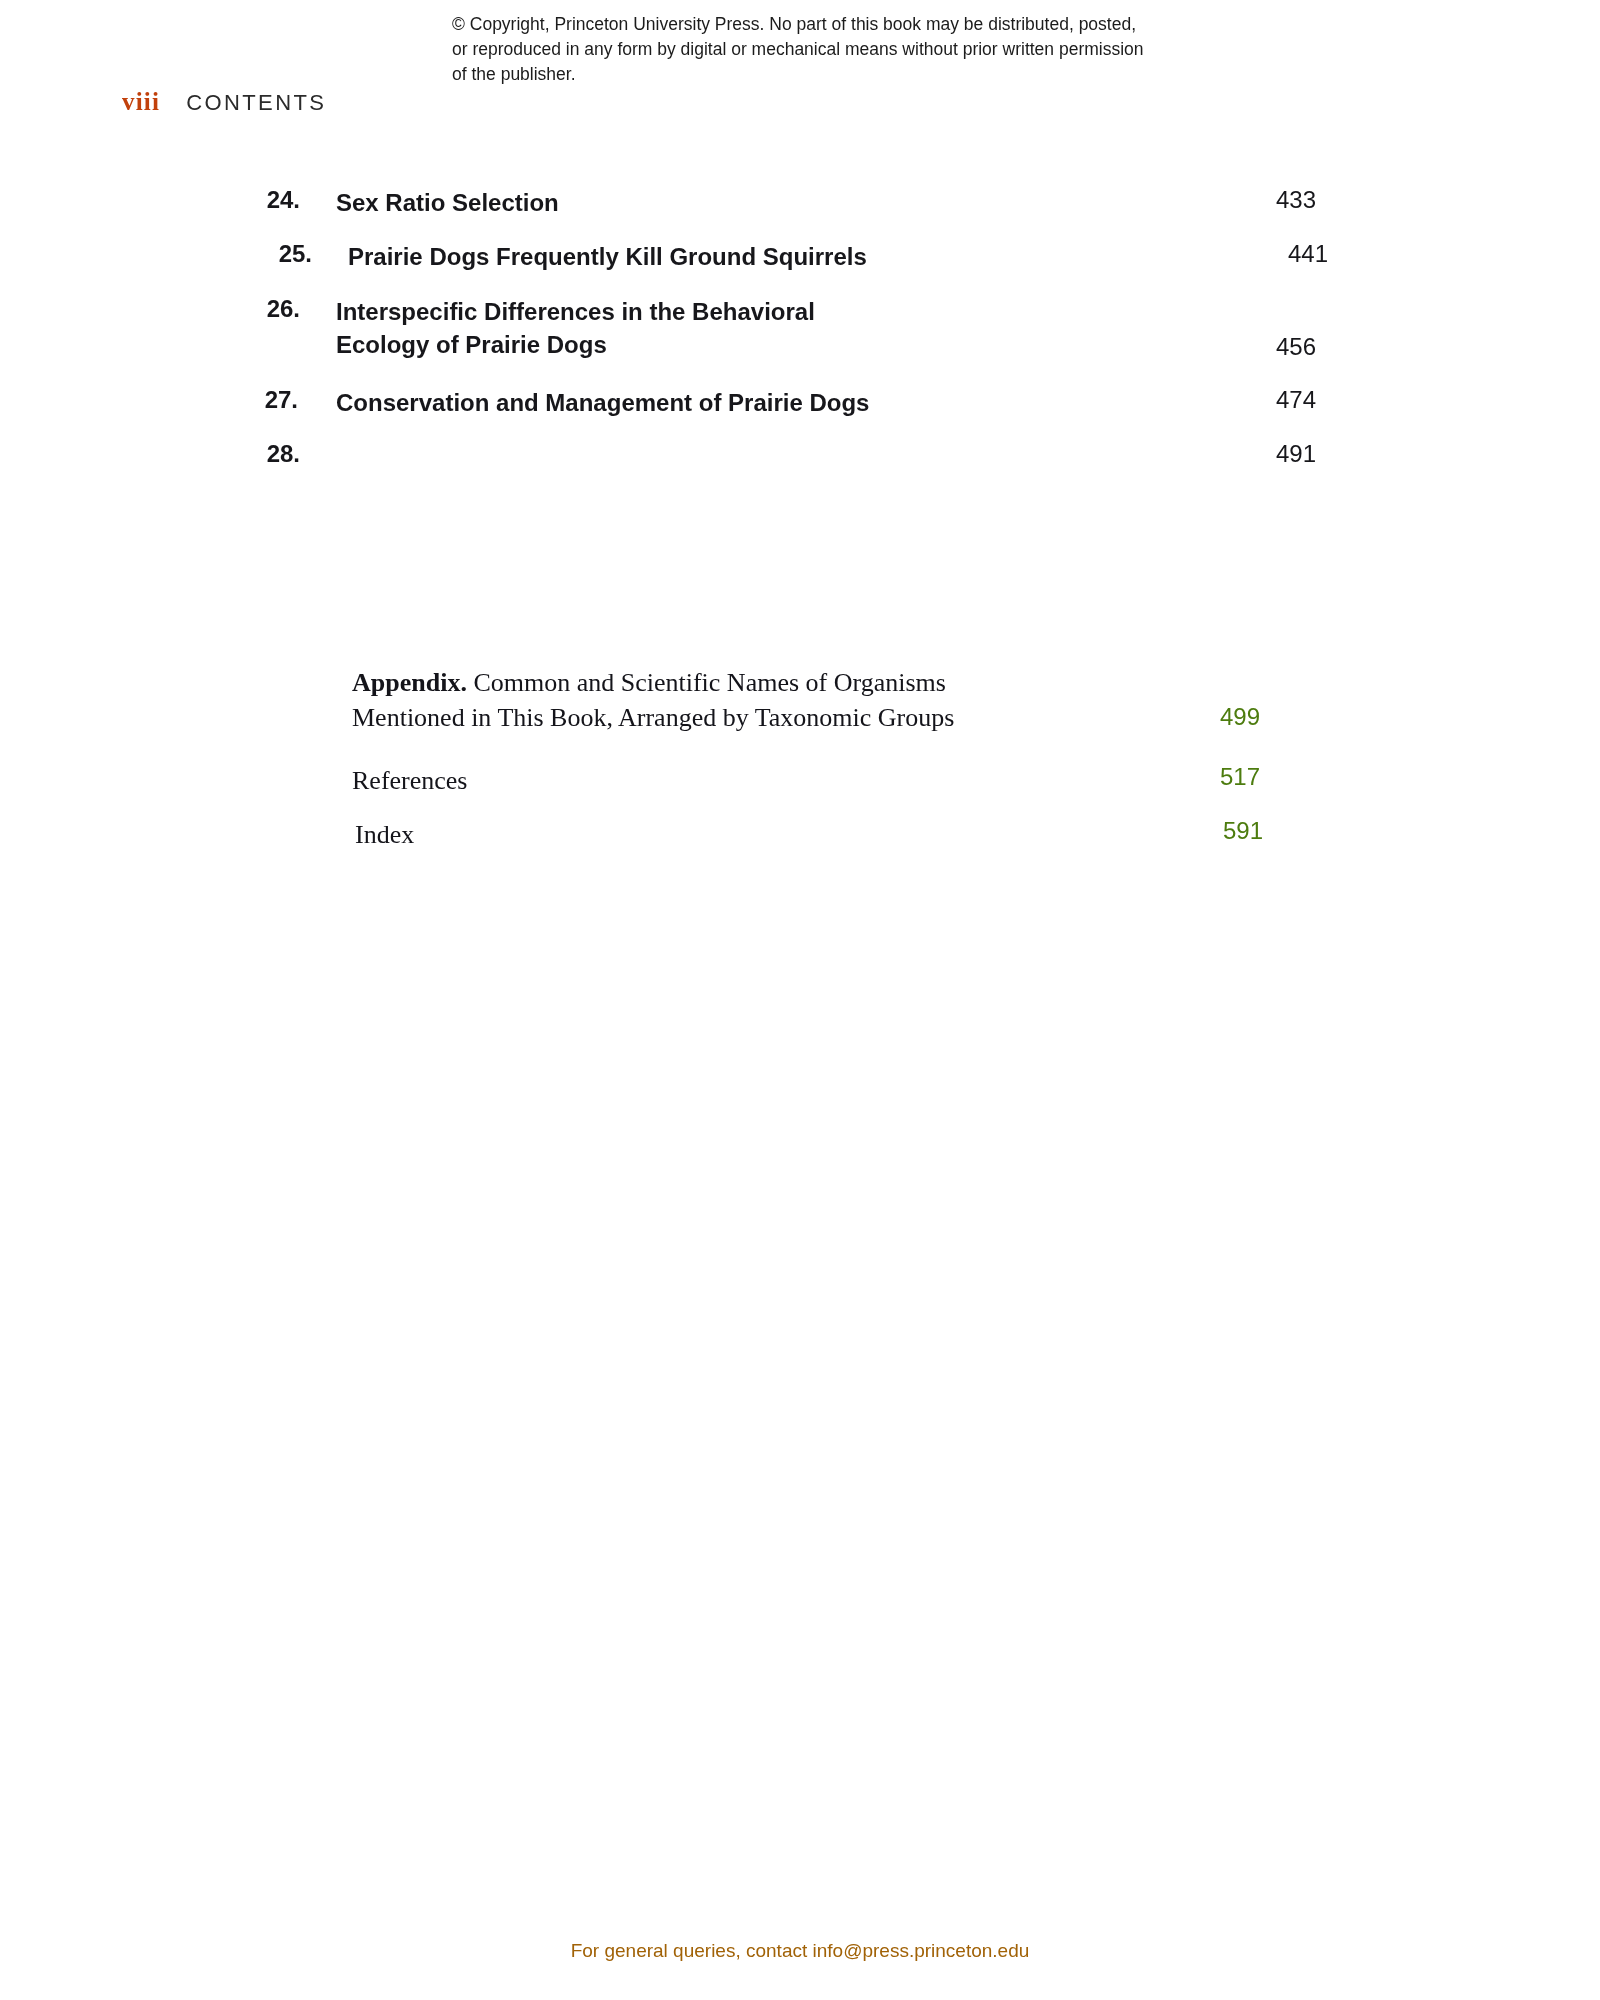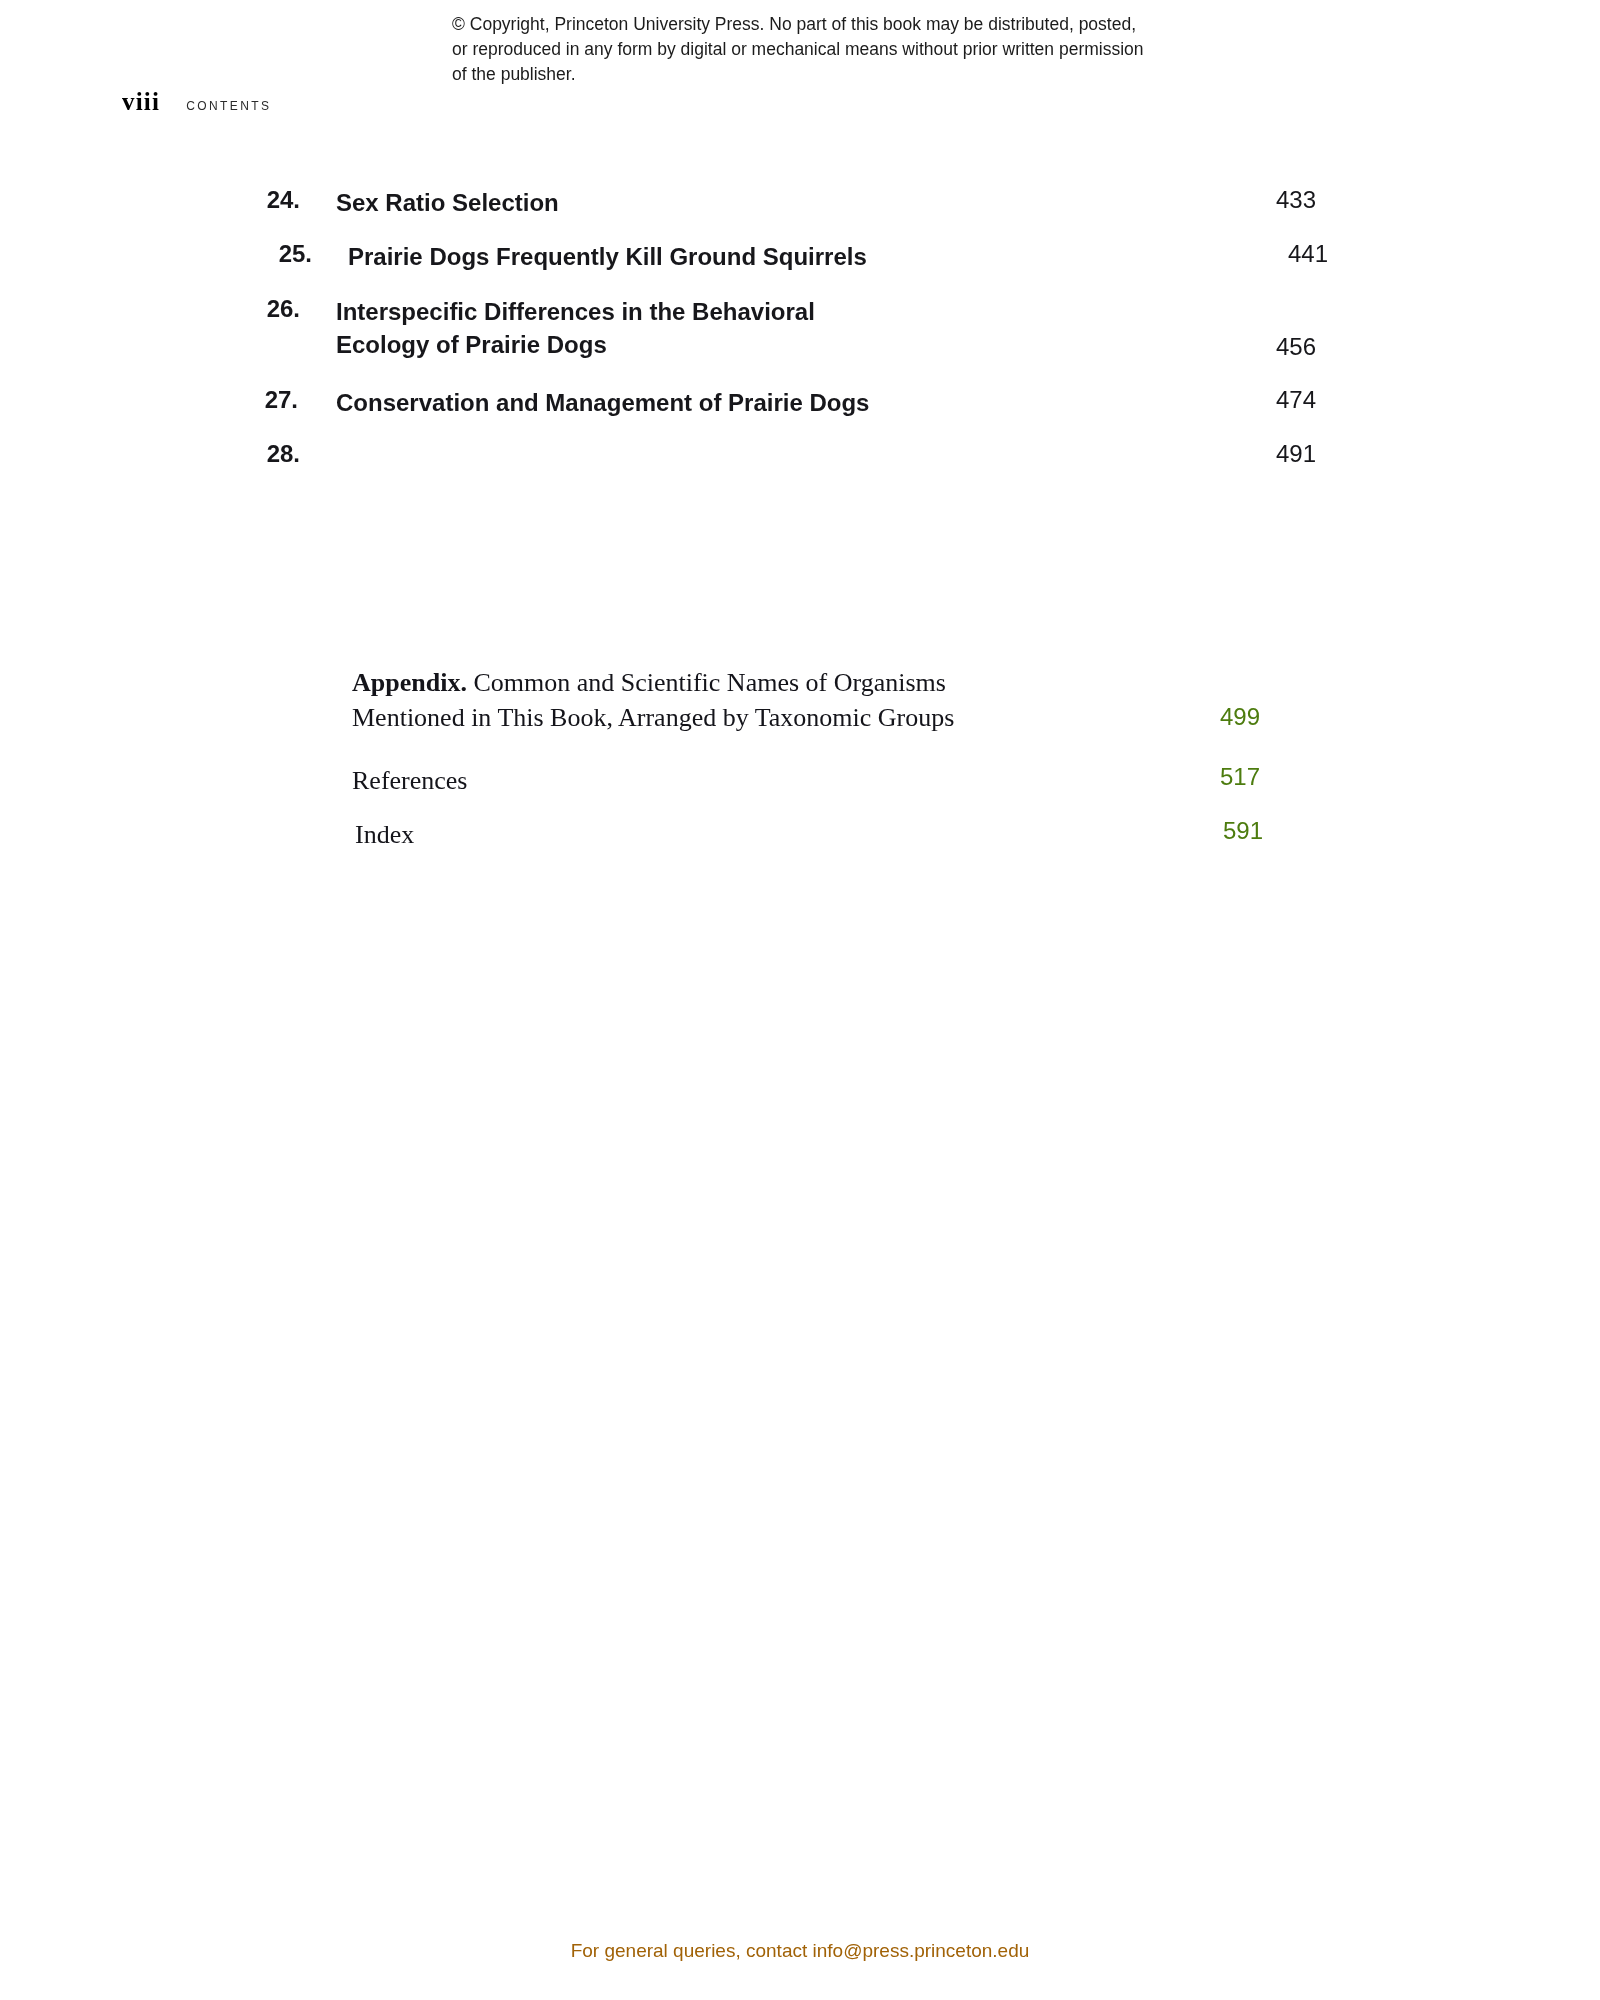--- a/index.html
+++ b/index.html
@@ -45,25 +45,25 @@
     top: 88px;
     display: flex;
     align-items: baseline;
     gap: 26px;
   }
   .folio {
     font-family: "Liberation Serif", serif;
     font-weight: bold;
     font-size: 25px;
     letter-spacing: 1.2px;
-    color: #000000;
+    color: #c2410c;
   }
   .running-title {
     font-family: "Liberation Sans", sans-serif;
-    font-size: 12px;
+    font-size: 22px;
     letter-spacing: 2.4px;
     color: #2b2b2b;
   }
 
   
   .toc {
     position: absolute;
     left: 0;
     top: 160px;
     width: 1600px;

